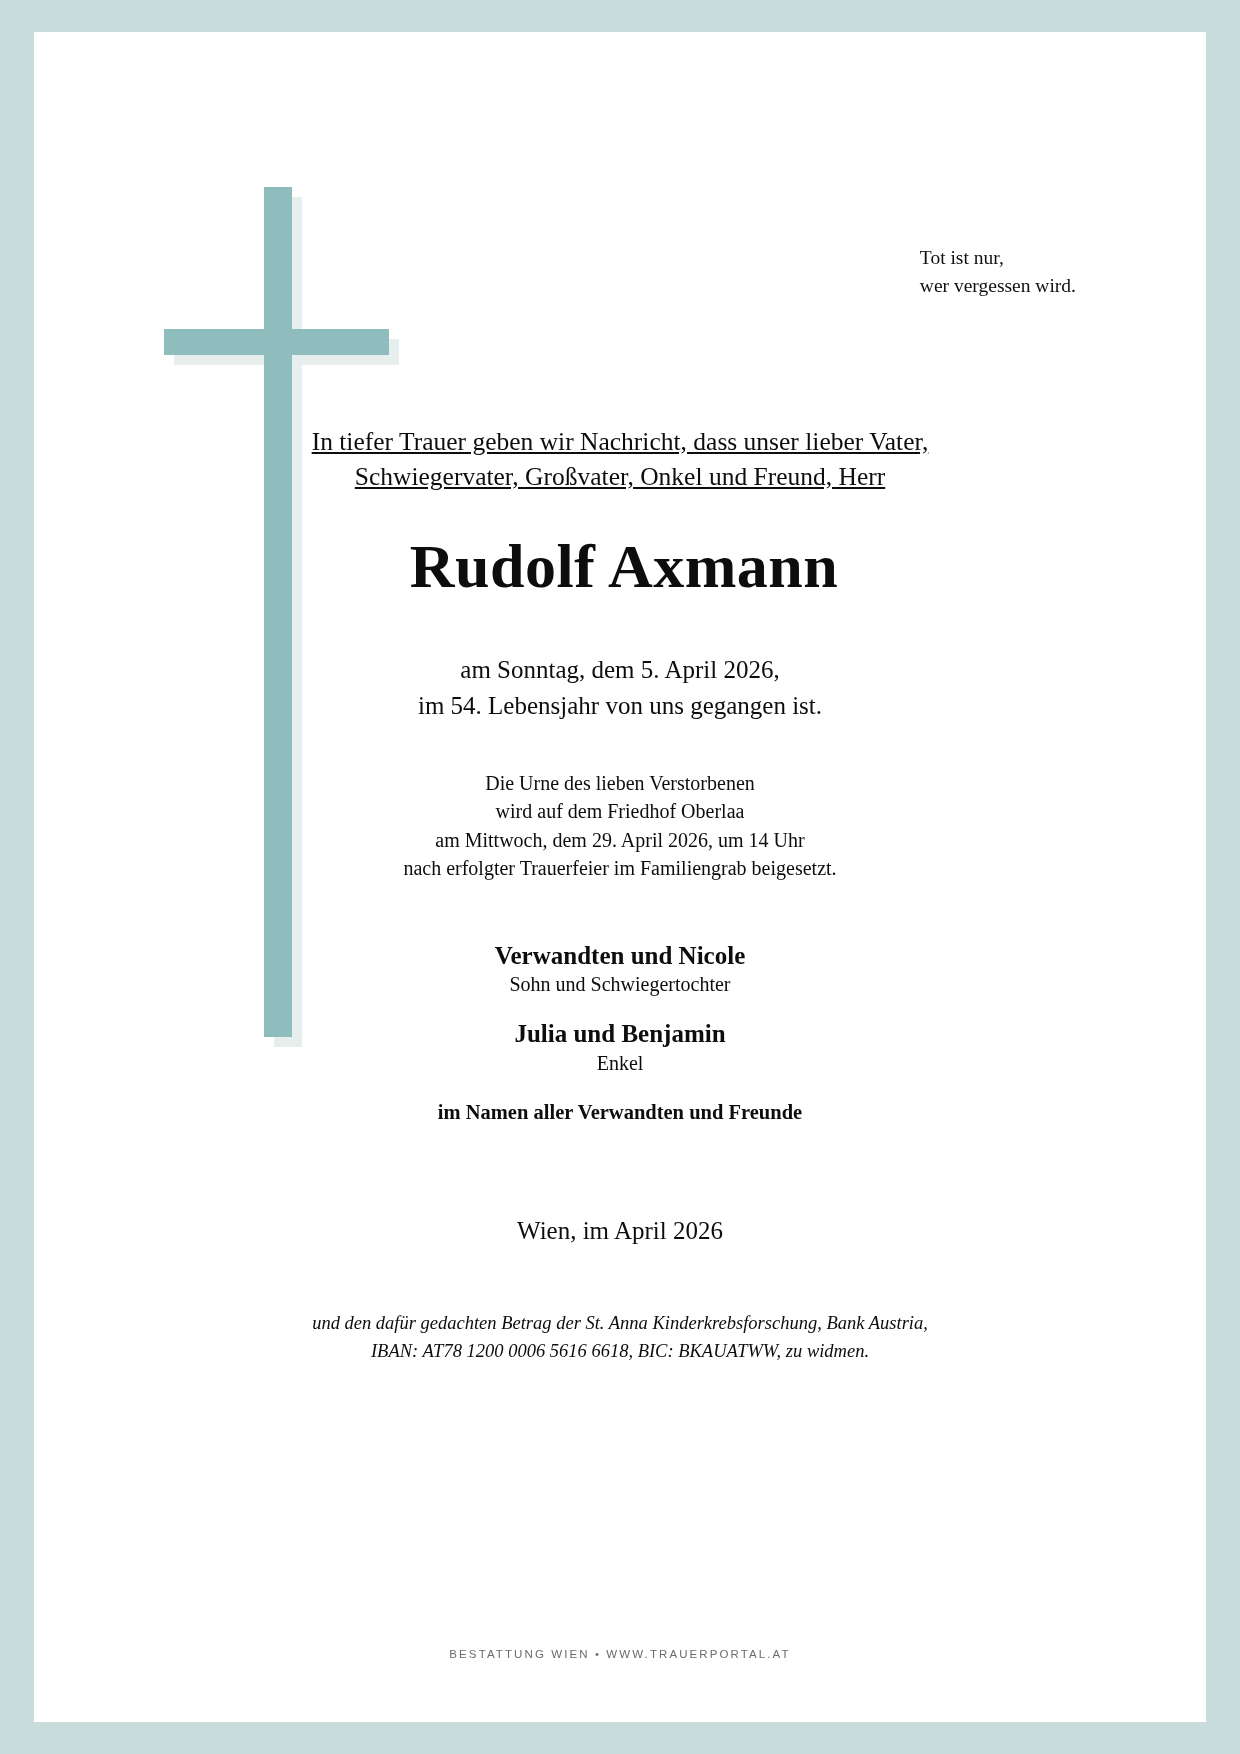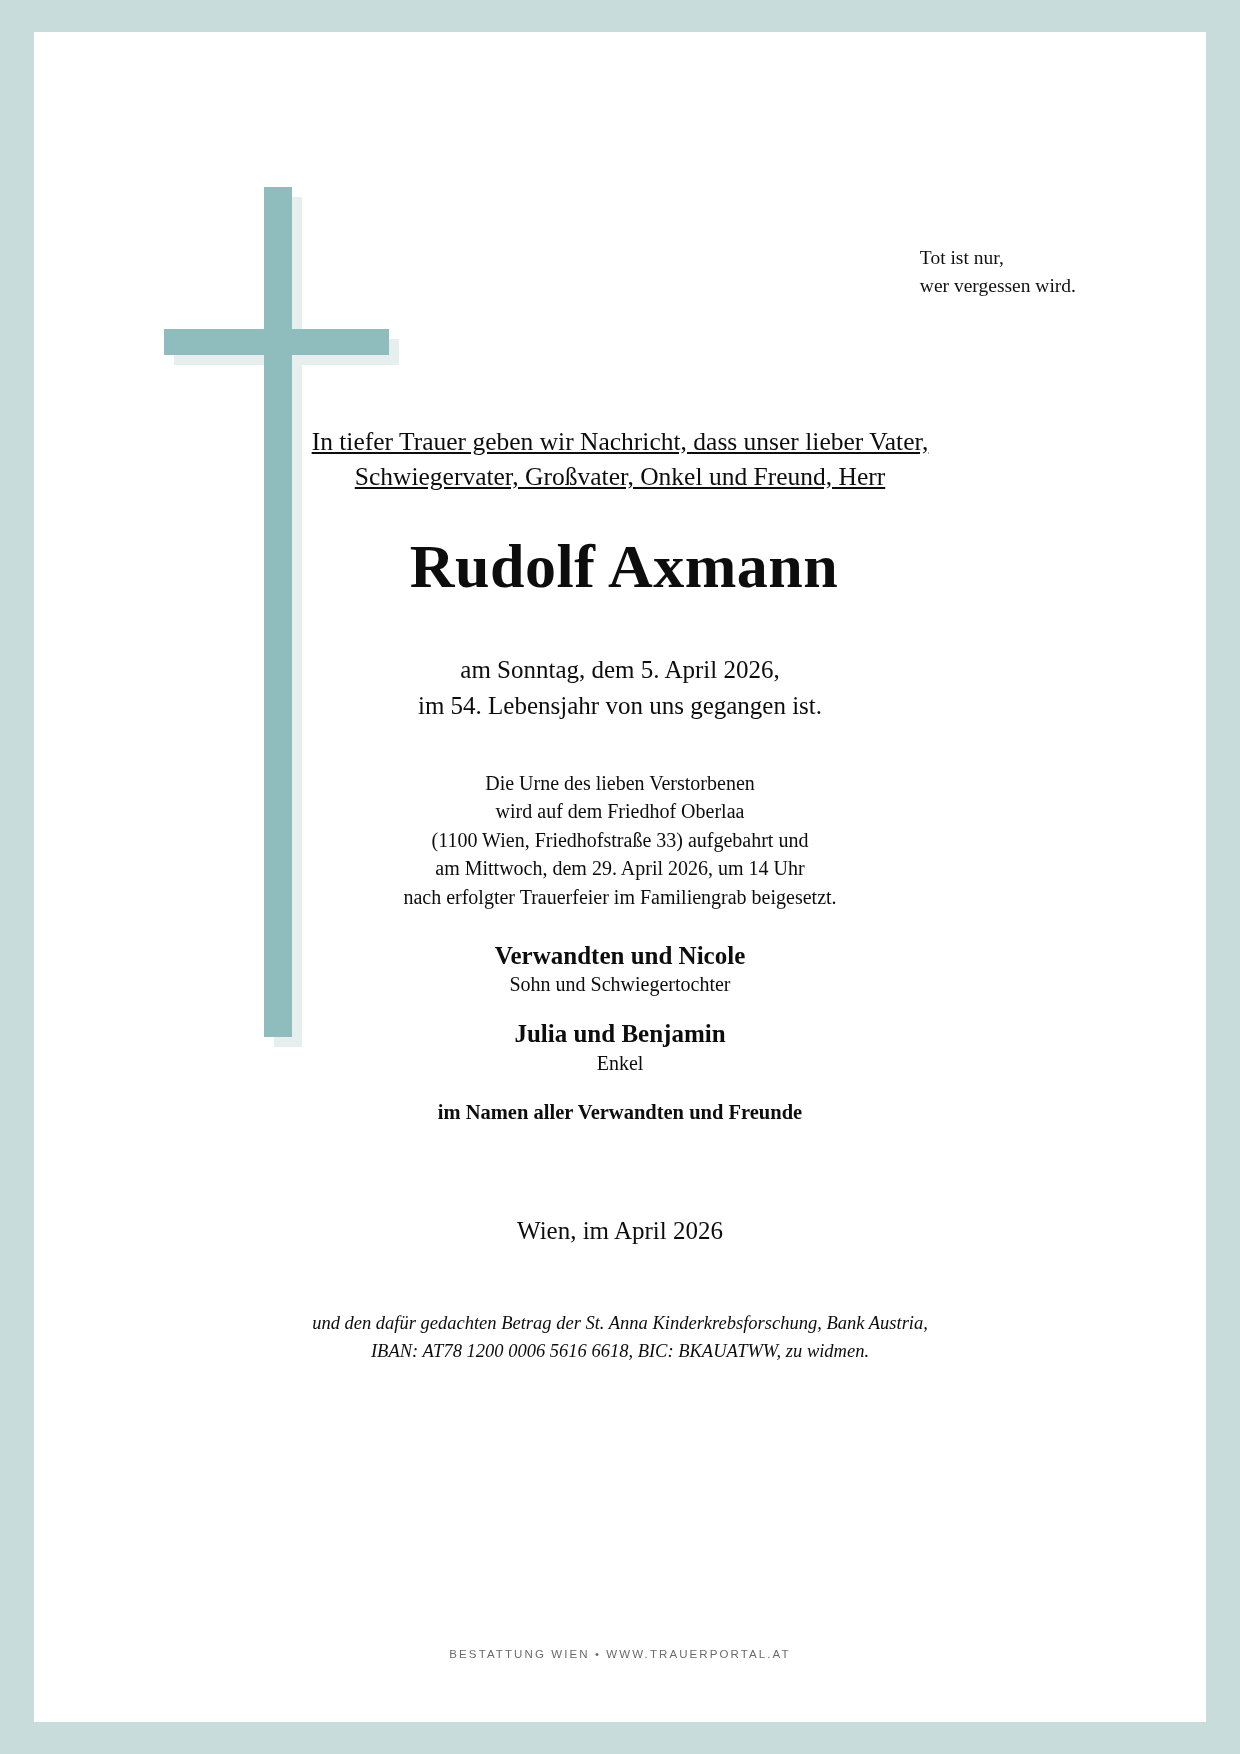--- a/index.html
+++ b/index.html
@@ -198,21 +198,20 @@
   <div class="content name">Rudolf Axmann</div>
 
   <div class="content passing">
     <div>am Sonntag, dem 5. April 2026,</div>
     <div>im 54. Lebensjahr von uns gegangen ist.</div>
   </div>
 
   <div class="content burial">
     <div>Die Urne des lieben Verstorbenen</div>
     <div>wird auf dem Friedhof Oberlaa</div>
-    <div>(1100 Wien, Friedhofstraße 33) aufgebahrt und</div>
     <div>am Mittwoch, dem 29. April 2026, um 14 Uhr</div>
     <div>nach erfolgter Trauerfeier im Familiengrab beigesetzt.</div>
   </div>
 
   <div class="content family">
     <div class="family-name">Verwandten und Nicole</div>
     <div class="family-rel">Sohn und Schwiegertochter</div>
     <div class="family-name">Julia und Benjamin</div>
     <div class="family-rel">Enkel</div>
     <div class="family-closing">im Namen aller Verwandten und Freunde</div>

